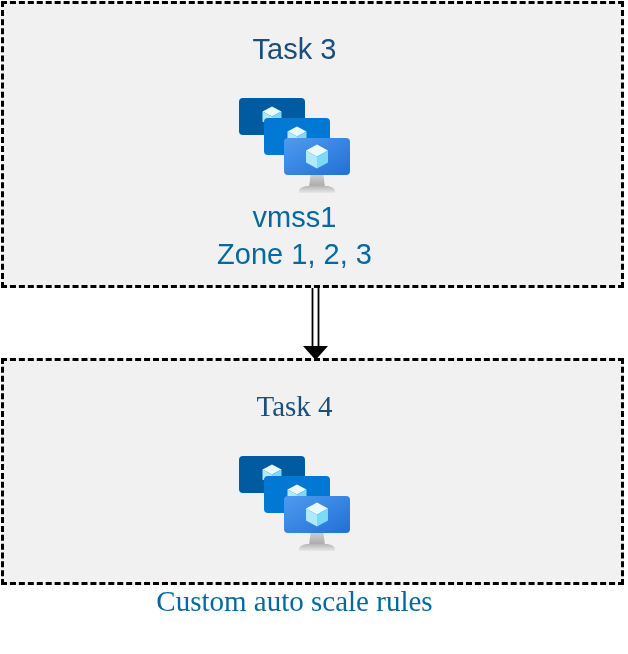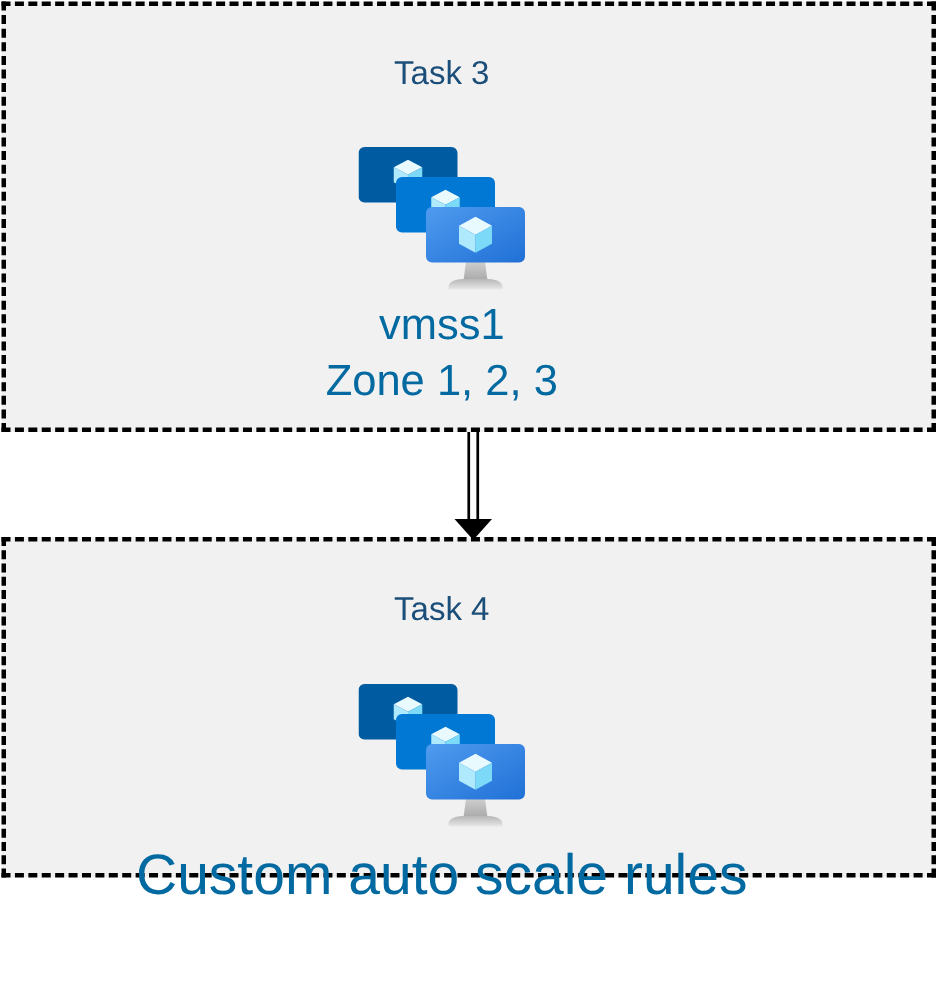--- a/index.html
+++ b/index.html
@@ -16,47 +16,47 @@
     left: 1px;
     width: 623px;
     box-sizing: border-box;
     border: 3px dashed #000000;
     background: #f1f1f1;
     display: flex;
     flex-direction: column;
     align-items: center;
   }
   .task-box.top { top: 1px; height: 287px; }
-  .task-box.bottom { top: 358px; height: 227px; }
+  .task-box.bottom { top: 358px; height: 227px; font-family: Liberation Serif, serif; }
   .box-content {
     display: flex;
     flex-direction: column;
     align-items: center;
     transform: translateX(-18px);
     width: 100%;
   }
   .task-title {
     color: #1b4e79;
-    font-size: 22px;
+    font-size: 29px;
     line-height: 36px;
     margin-top: 27px;
     text-align: center;
   }
   .vmss-icon { display: block; }
   .task-box.top .vmss-icon { margin-top: 31px; }
   .task-box.bottom .vmss-icon { margin-top: 32px; }
   .task-label {
     color: #0369a1;
     font-size: 29px;
     line-height: 37px;
     text-align: center;
     white-space: pre-line;
   }
   .task-box.top .task-label { margin-top: 5px; }
-  .task-box.bottom .task-label { margin-top: 14px; font-size: 38px; }
+  .task-box.bottom .task-label { margin-top: 31px; font-size: 29px; }
   .connector {
     position: absolute;
     left: 296px;
     top: 288px;
     width: 40px;
     height: 73px;
   }
 </style>
 </head>
 <body>

